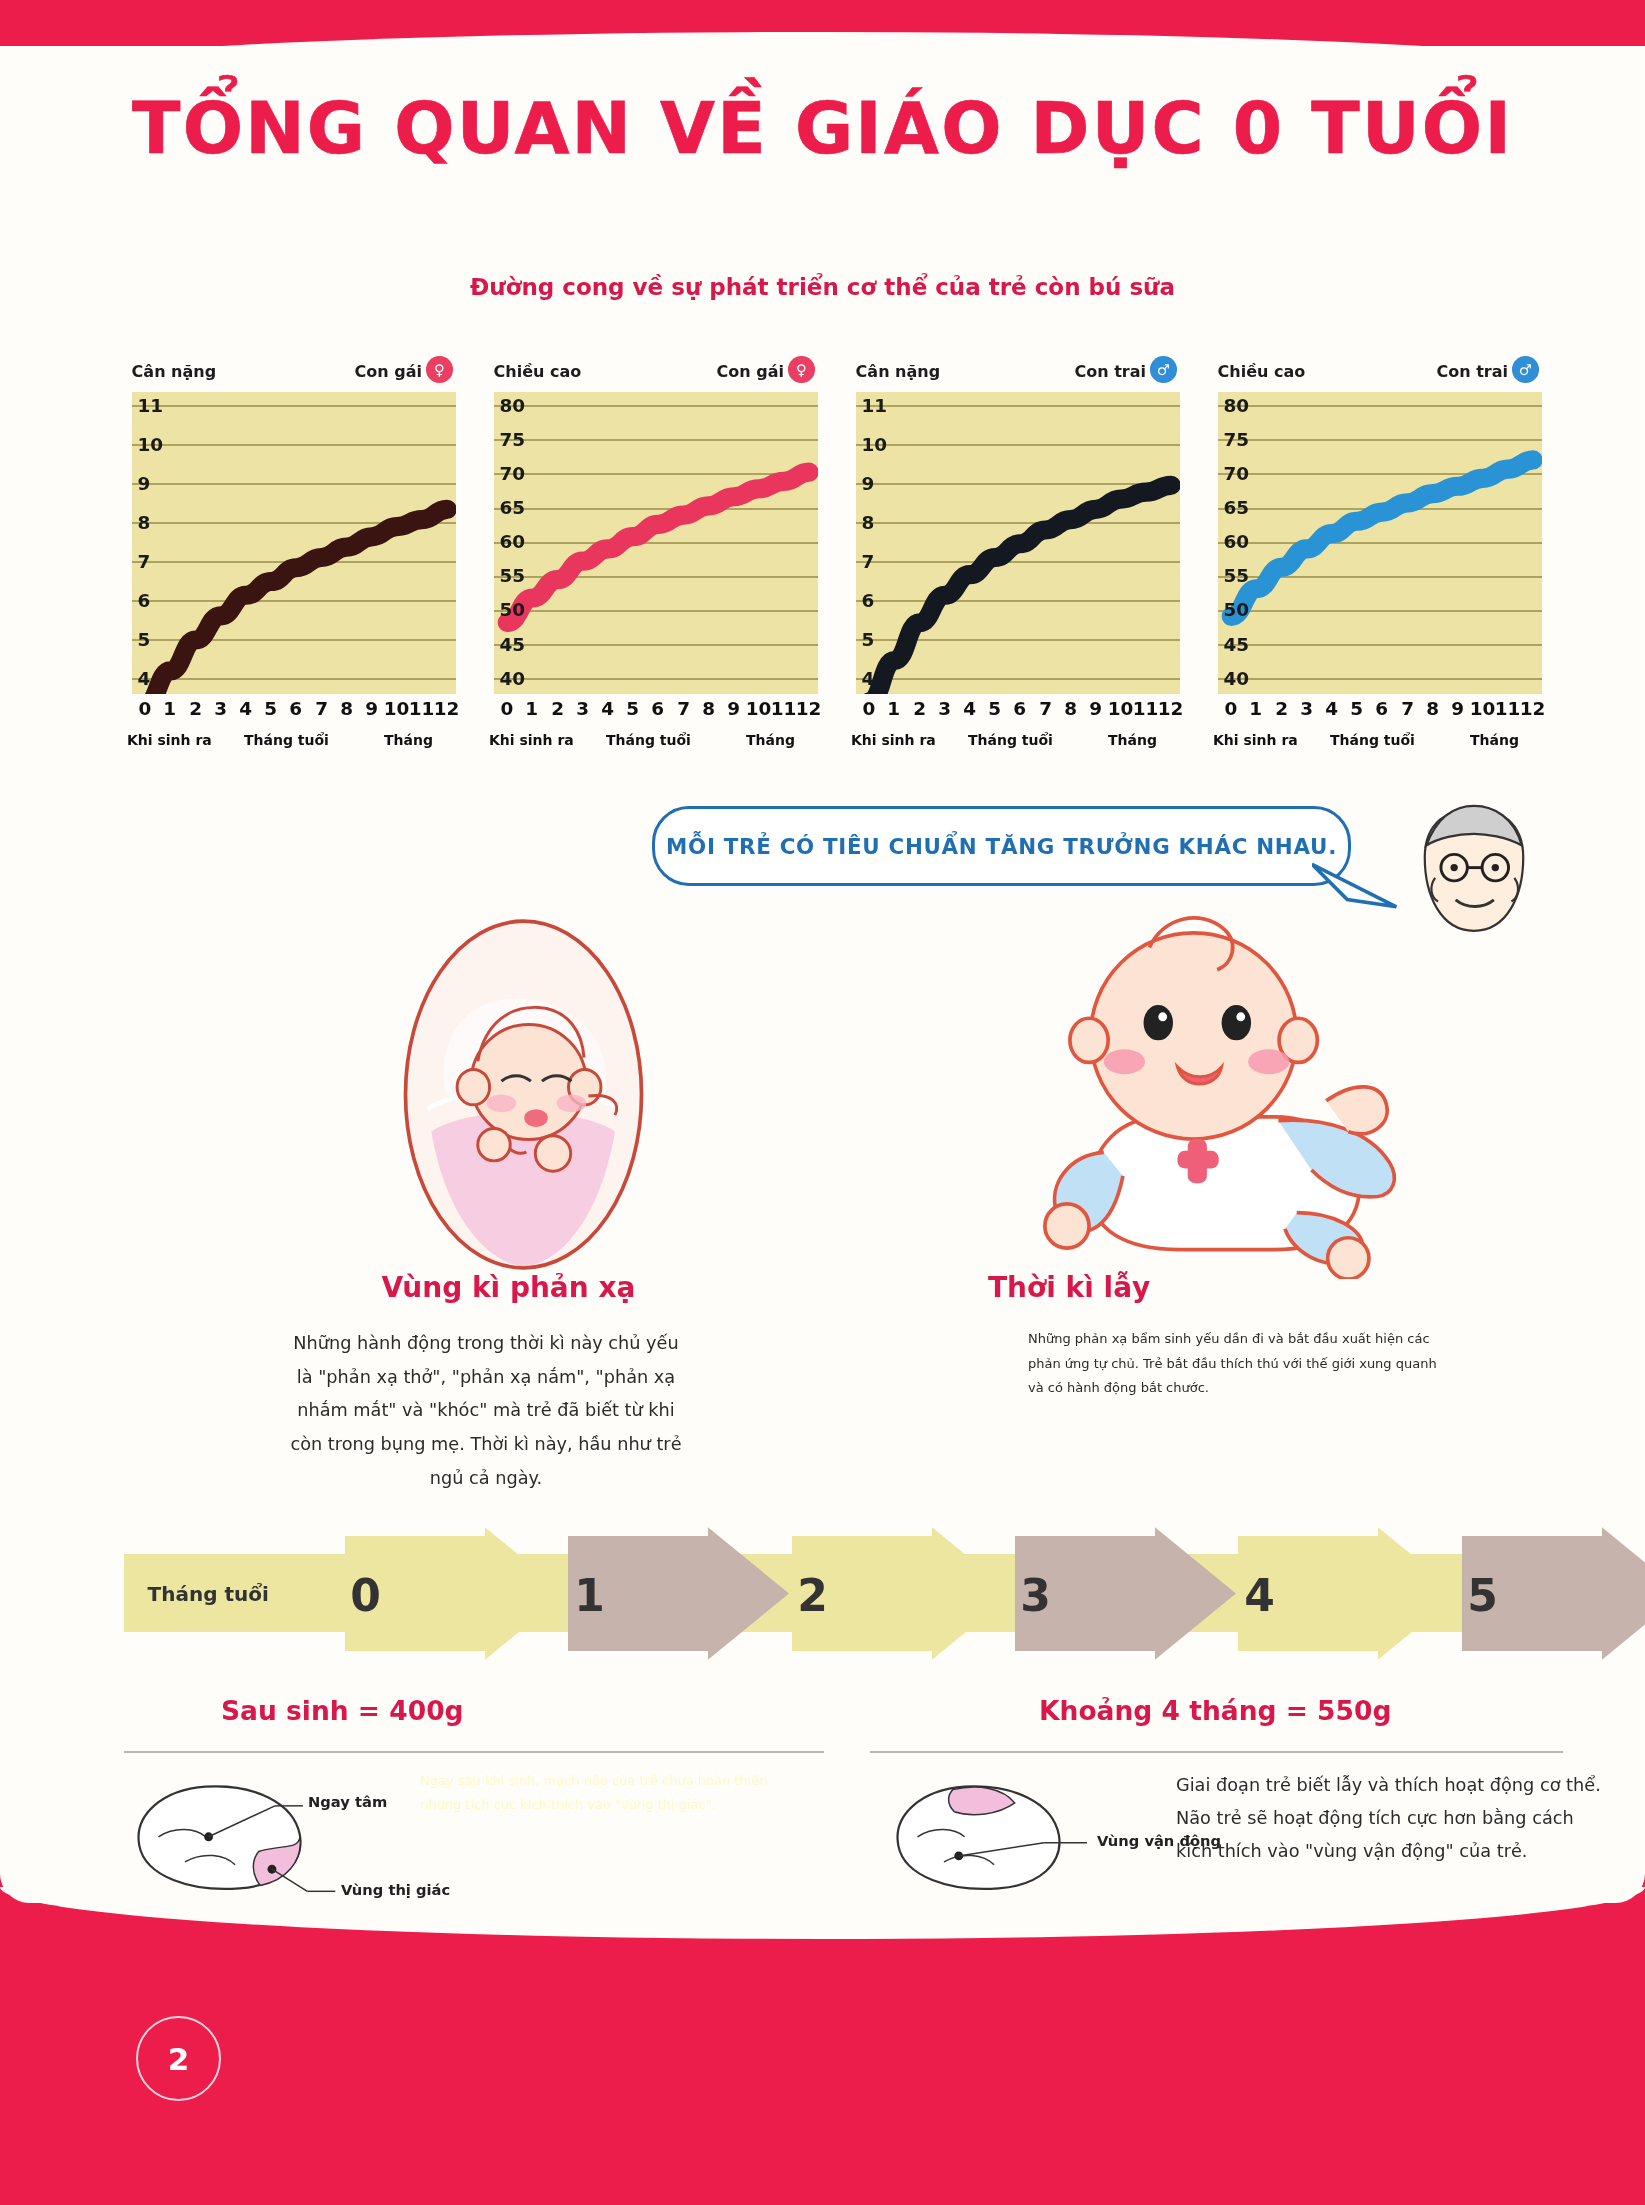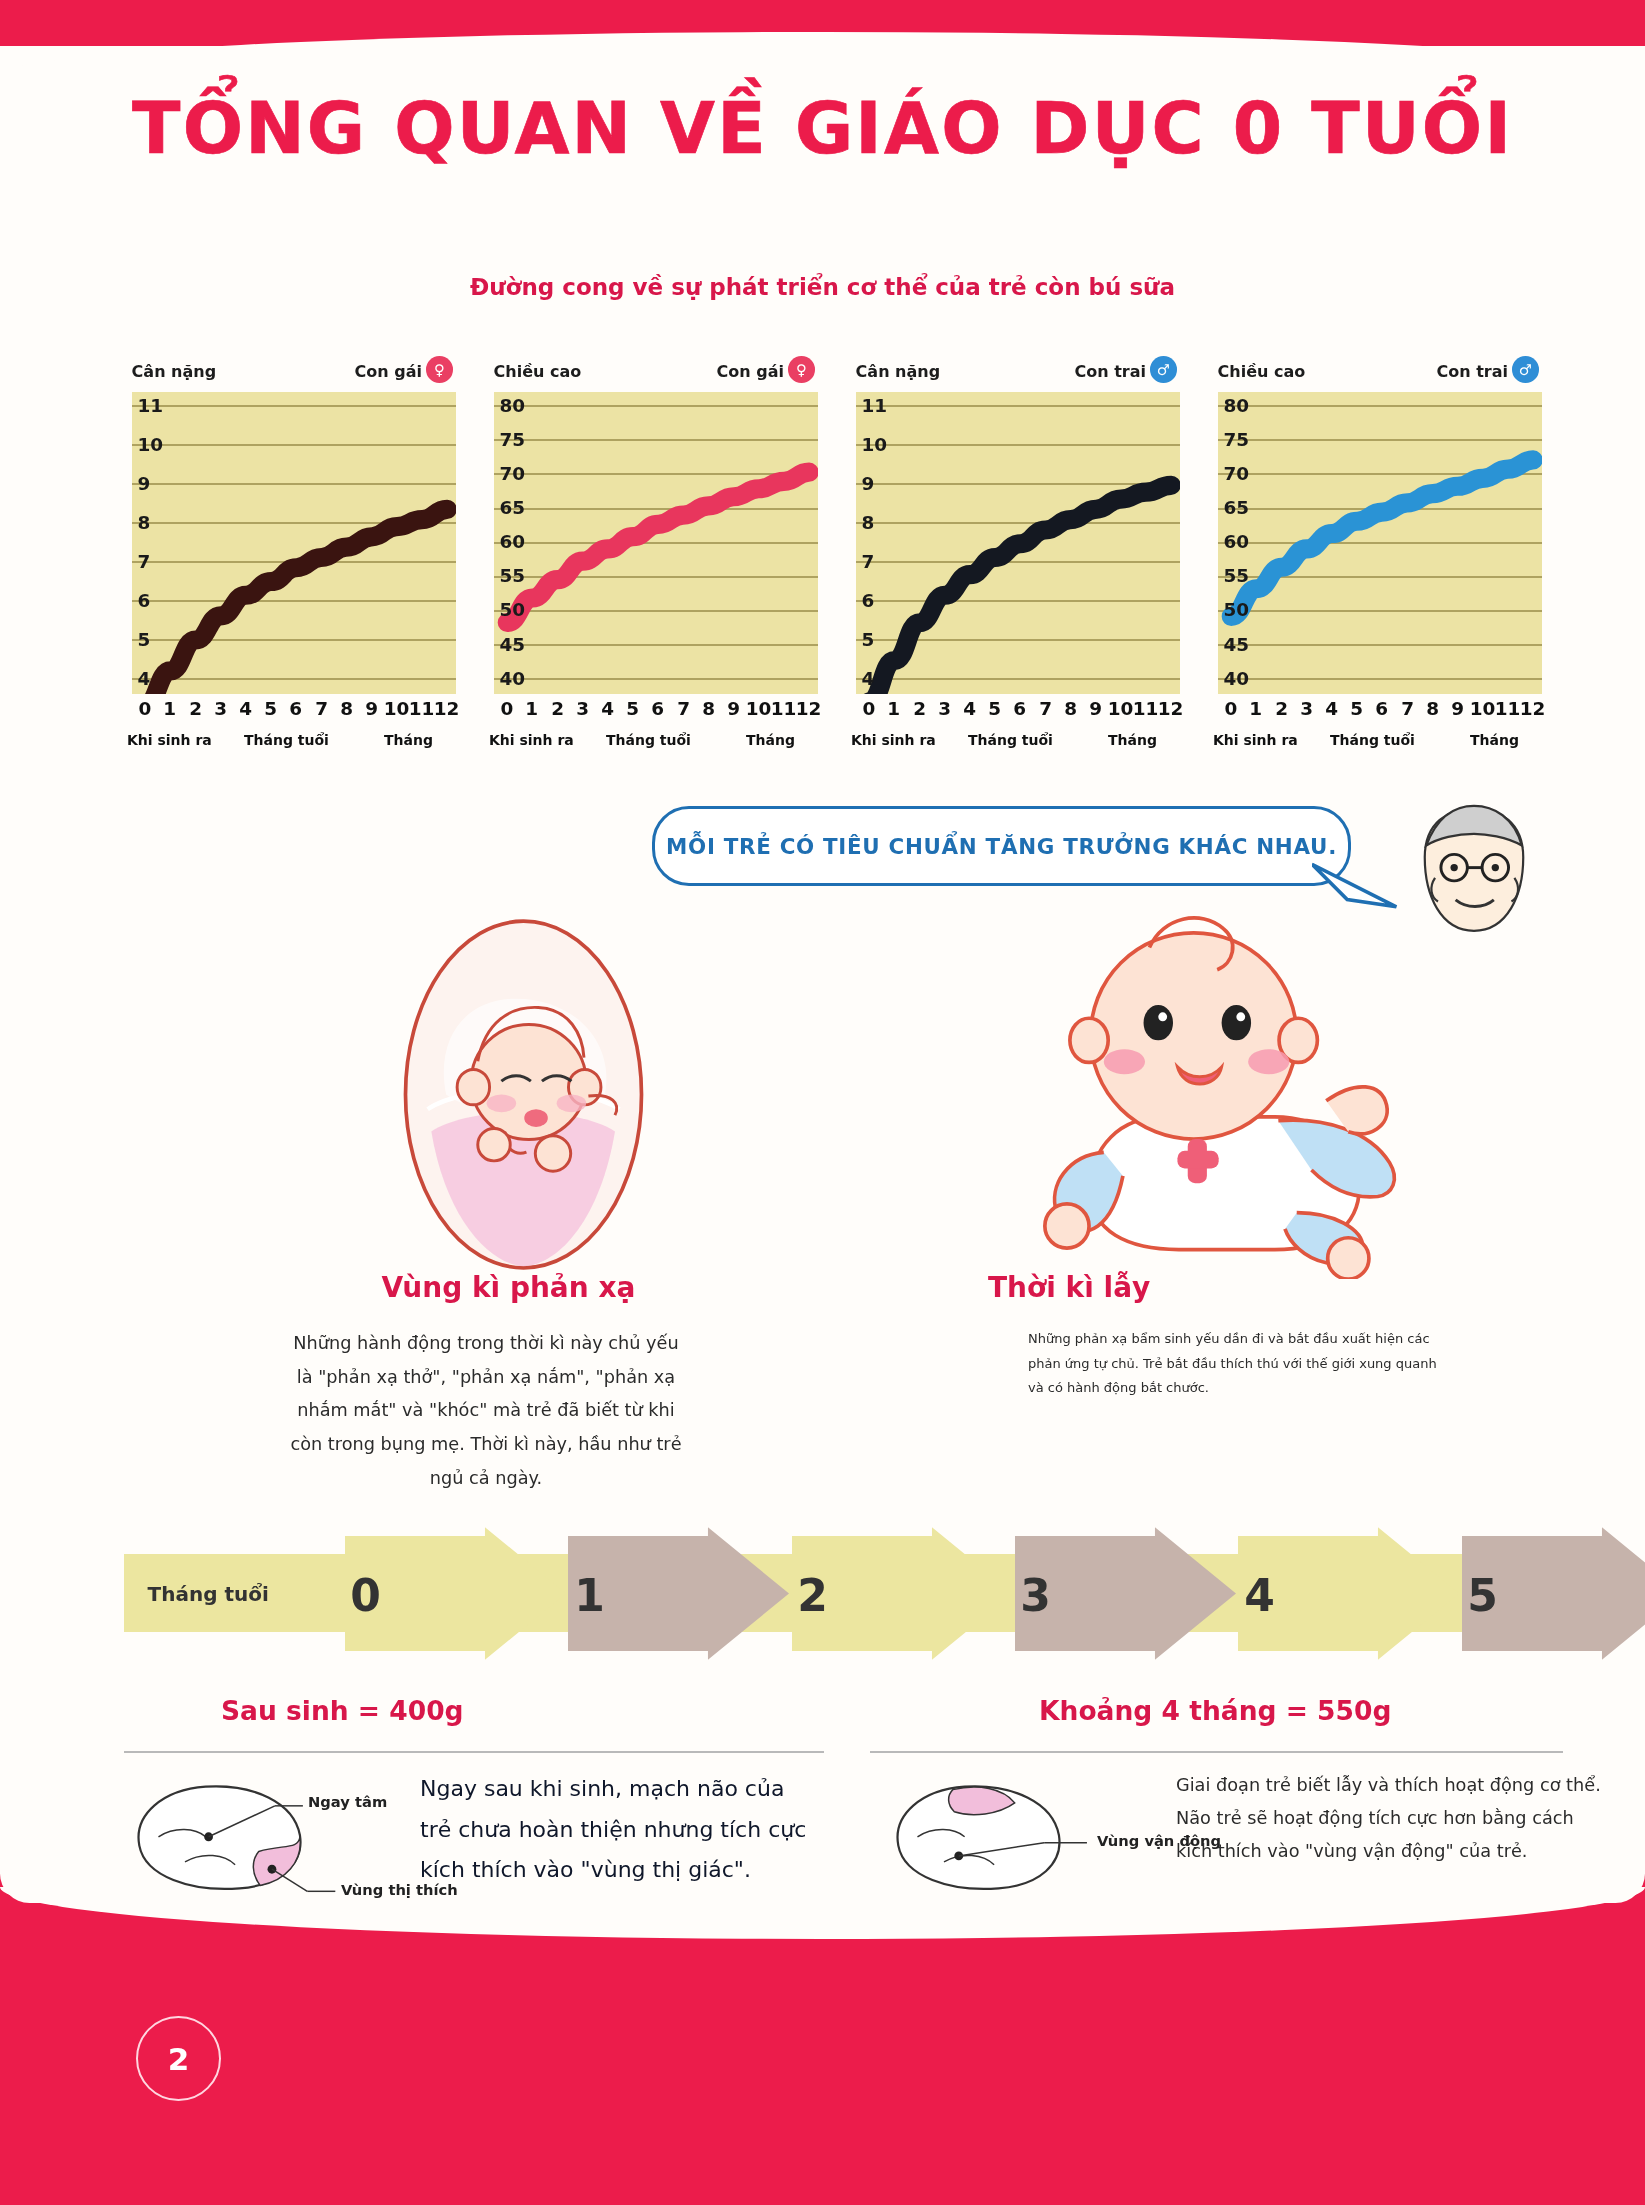--- a/index.html
+++ b/index.html
@@ -321,23 +321,23 @@
   }
 
   .brain-left  { position: absolute; left: 114px;  top: 1769px; width: 310px; height: 140px; }
   .brain-right { position: absolute; left: 873px; top: 1769px; width: 310px; height: 140px; }
 
   .note-left {
     position: absolute;
     left: 420px;
     top: 1769px;
     width: 391px;
-    font-size: 22px;
+    font-size: 13px;
     line-height: 1.85;
-    color: #0f172a;
+    color: #fef9c3;
   }
   .note-right {
     position: absolute;
     left: 1176px;
     top: 1769px;
     width: 427px;
     font-size: 17.7px;
     line-height: 1.85;
     color: #2b2b2b;
   }
@@ -678,21 +678,21 @@
     <path d="M60,92 C82,78 110,80 124,92" fill="none" stroke="#333" stroke-width="2"></path>
     <path d="M96,126 C120,112 150,116 164,130" fill="none" stroke="#333" stroke-width="2"></path>
     <circle cx="128" cy="92" r="6" fill="#222"></circle>
     <circle cx="214" cy="136" r="6" fill="#222"></circle>
     <line x1="128" y1="92" x2="218" y2="50" stroke="#333" stroke-width="2"></line>
     <line x1="218" y1="50" x2="256" y2="50" stroke="#333" stroke-width="2"></line>
     <line x1="214" y1="136" x2="262" y2="166" stroke="#333" stroke-width="2"></line>
     <line x1="262" y1="166" x2="300" y2="166" stroke="#333" stroke-width="2"></line>
   </svg>
   <div class="brain-tag" style="left:308px; top:1793px;">Ngay tâm</div>
-  <div class="brain-tag" style="left:341px; top:1881px;">Vùng thị thích</div>
+  <div class="brain-tag" style="left:341px; top:1881px;">Vùng thị giác</div>
   <div class="note-left">Ngay sau khi sinh, mạch não của trẻ chưa hoàn thiện nhưng tích cực kích thích vào "vùng thị giác".</div>
 
   <svg class="brain-right" viewBox="0 0 420 190">
     <path d="M34,104 C26,62 66,28 124,24 C190,20 244,46 252,90 C258,128 226,158 170,162 C104,167 42,146 34,104 Z" fill="#ffffff" stroke="#333" stroke-width="3"></path>
     <path d="M108,28 C142,20 176,26 192,46 C170,62 134,66 110,58 C100,48 100,36 108,28 Z" fill="#f2bedb" stroke="#333" stroke-width="2"></path>
     <path d="M60,92 C82,78 110,80 124,92" fill="none" stroke="#333" stroke-width="2"></path>
     <path d="M96,126 C120,112 150,116 164,130" fill="none" stroke="#333" stroke-width="2"></path>
     <circle cx="116" cy="118" r="6" fill="#222"></circle>
     <line x1="116" y1="118" x2="232" y2="100" stroke="#333" stroke-width="2"></line>
     <line x1="232" y1="100" x2="290" y2="100" stroke="#333" stroke-width="2"></line>

